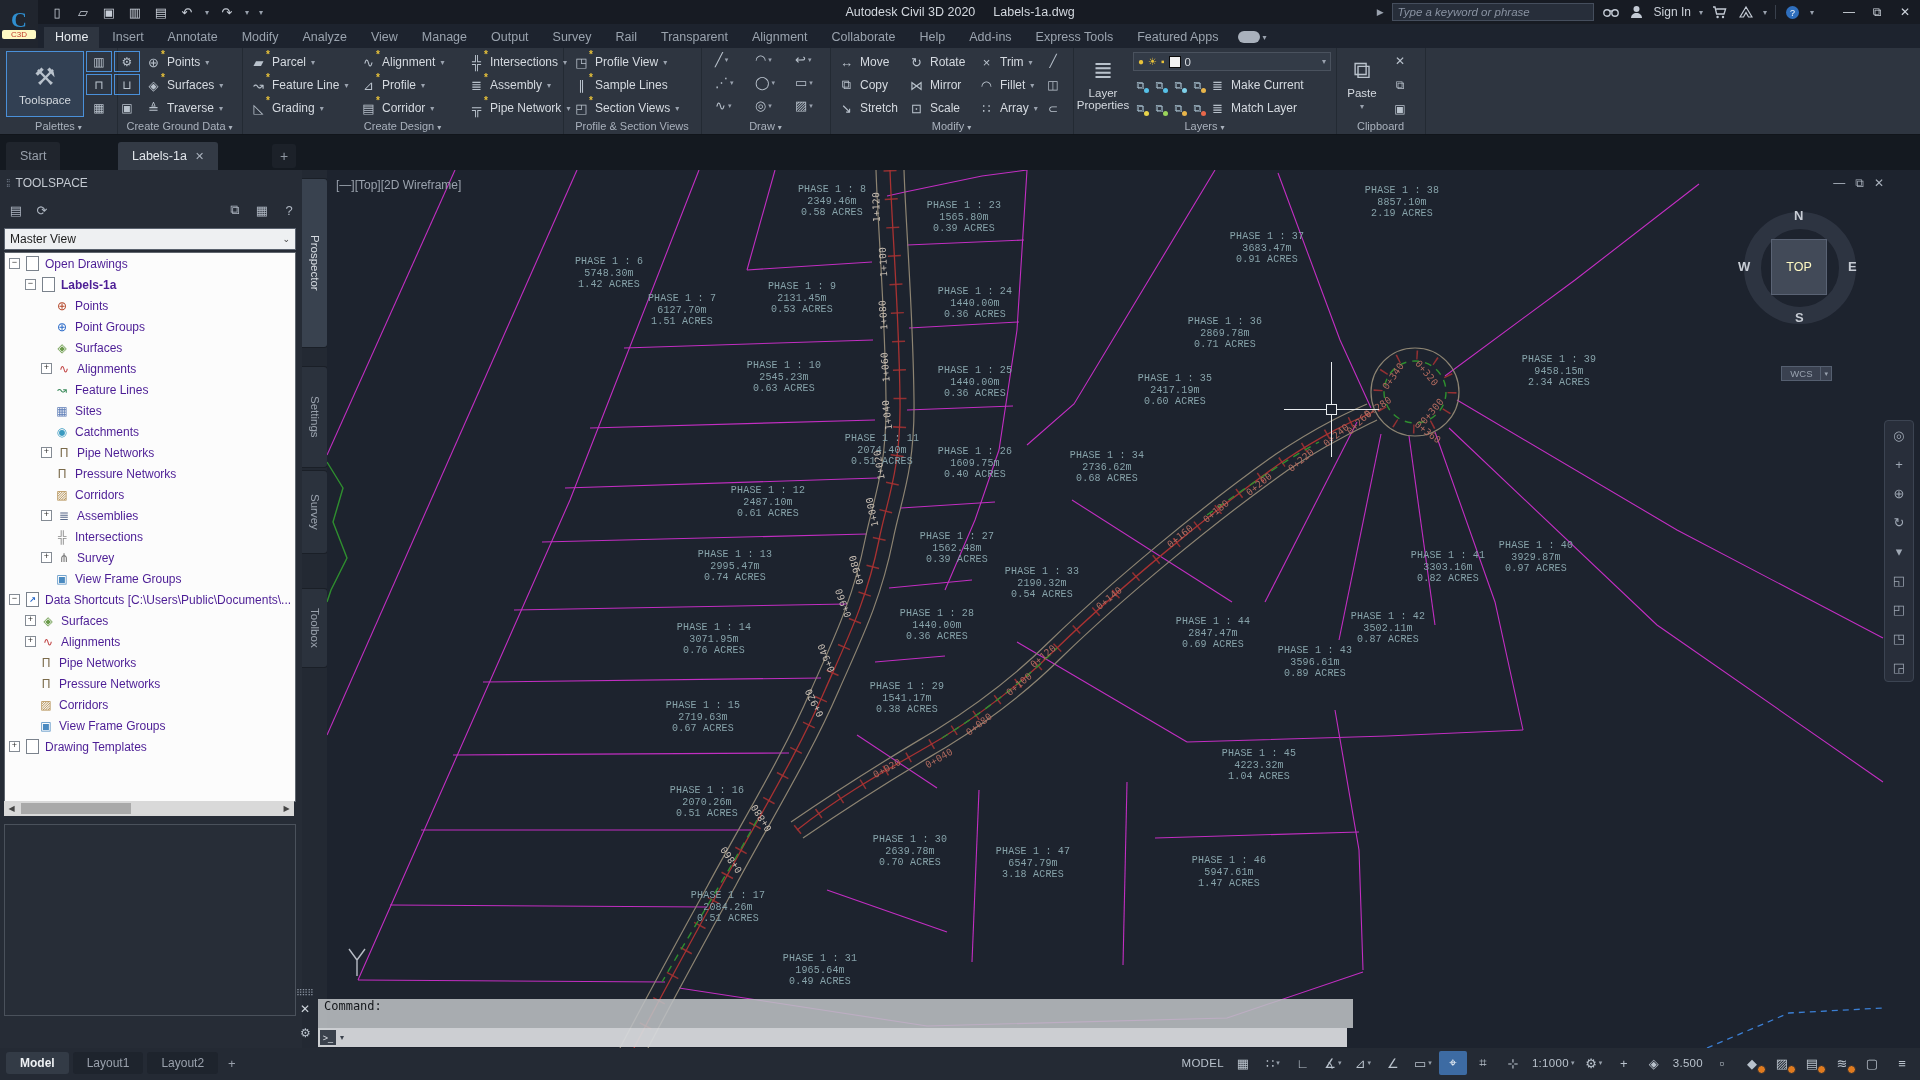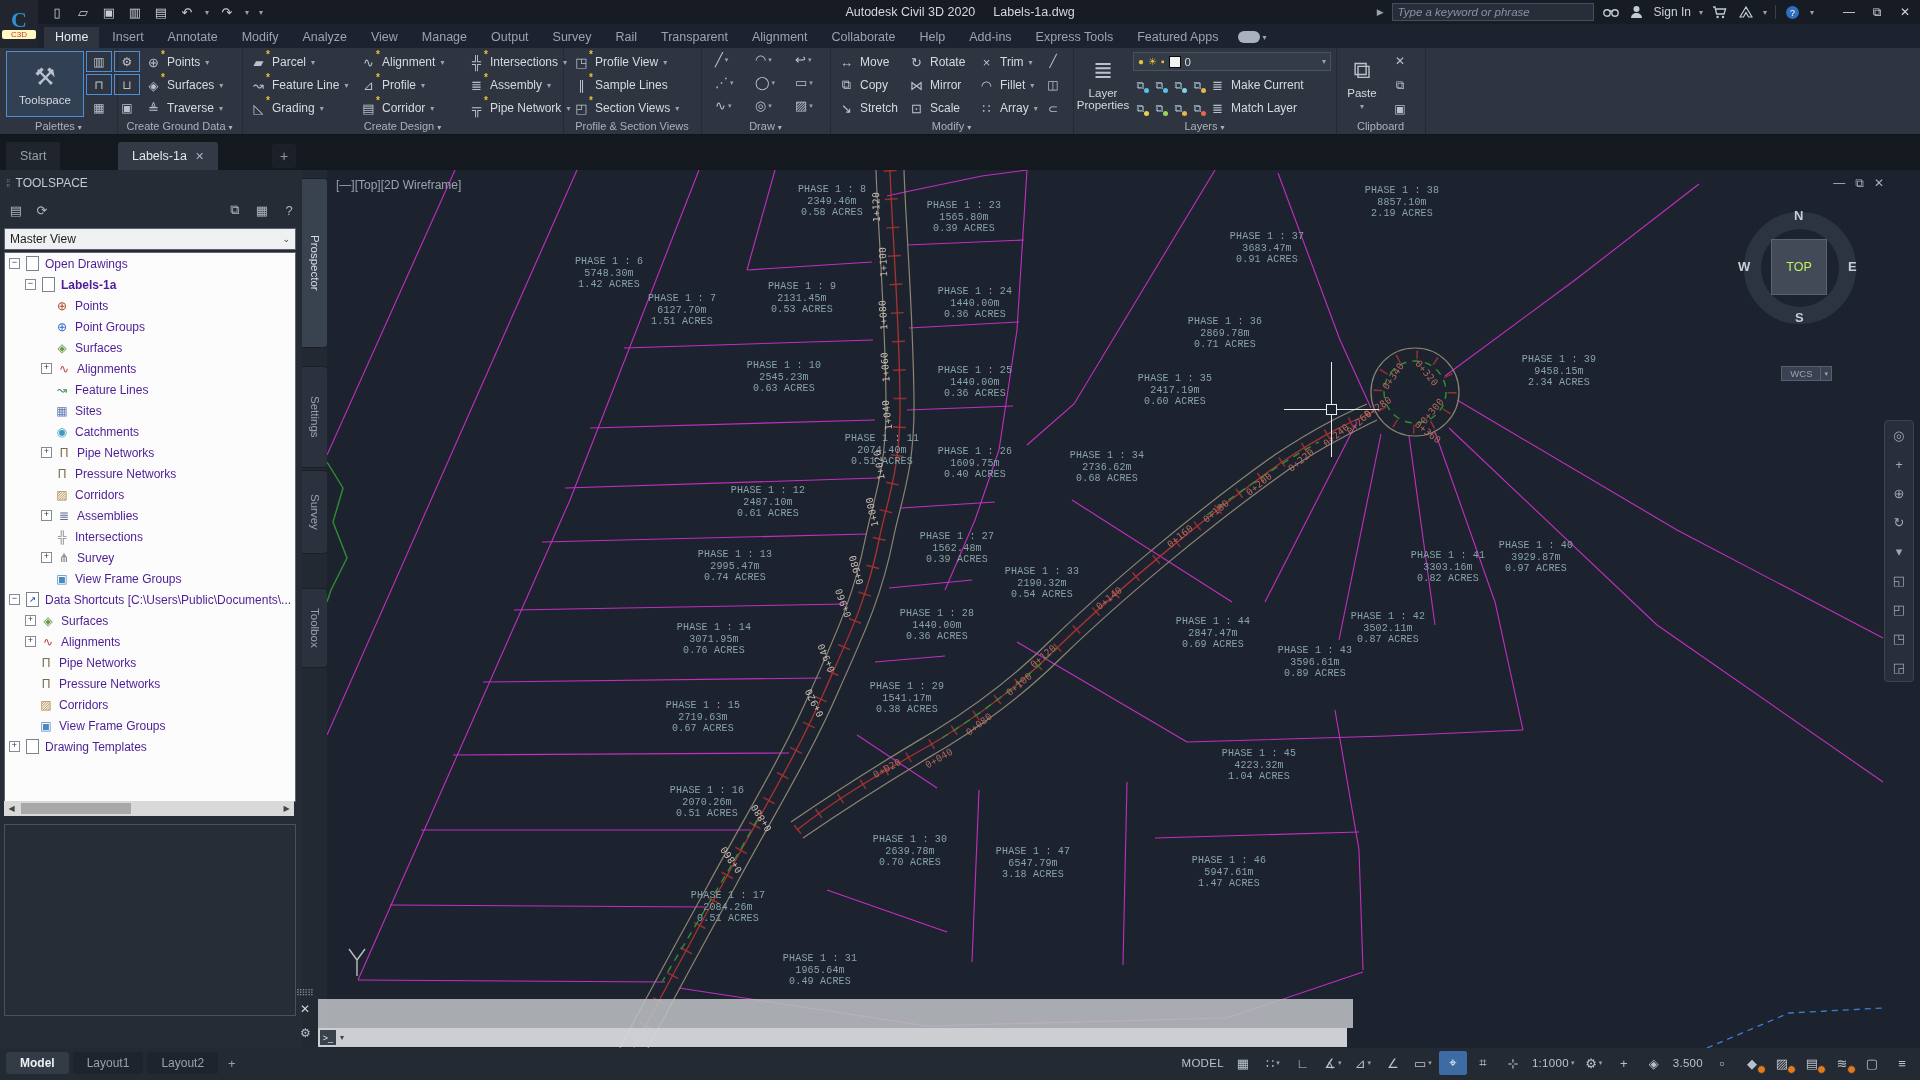--- a/index.html
+++ b/index.html
@@ -134,21 +134,21 @@
   .crosshair{position:absolute;pointer-events:none;}
   .ch-h{position:absolute;height:1px;background:#e8ecef;}
   .ch-v{position:absolute;width:1px;background:#e8ecef;}
   .ch-box{position:absolute;width:9px;height:9px;border:1px solid #e8ecef;background:transparent;}
 
   
   .viewcube{position:absolute;right:62px;top:40px;width:116px;height:116px;cursor:pointer;}
   .vc-ring{position:absolute;left:2px;top:2px;width:78px;height:78px;border:17px solid rgba(56,64,78,.6);border-radius:50%;}
   .vc-letter{position:absolute;color:#c7ccd4;font-size:13px;font-weight:bold;}
   .vc-top{position:absolute;left:29px;top:29px;width:54px;height:54px;background:#424a58;border:1px solid #5a6374;
-          display:flex;align-items:center;justify-content:center;color:#bef264;font-size:12.5px;}
+          display:flex;align-items:center;justify-content:center;color:#fef9c3;font-size:12.5px;}
   .wcsbox{position:absolute;right:88px;top:196px;display:flex;cursor:pointer;}
   .wcs-l{background:#3a4150;border:1px solid #555f70;color:#98a1ae;font-size:9.5px;padding:1px 8px;}
   .wcs-c{background:#3a4150;border:1px solid #555f70;border-left:none;color:#98a1ae;font-size:7px;padding:1px 3px;
          display:flex;align-items:center;}
 
   
   .navbar{position:absolute;right:6px;top:250px;width:28px;background:rgba(44,51,63,.75);border:1px solid #3c4452;
           border-radius:4px;display:flex;flex-direction:column;align-items:center;padding:4px 0;gap:9px;}
   .nbico{width:20px;height:20px;display:flex;align-items:center;justify-content:center;color:#9fa8b4;font-size:13px;cursor:pointer;}
 
@@ -943,20 +943,21 @@
 
     <svg class="ucsicon" width="26" height="32" viewBox="0 0 26 32">
       <path d="M12 30 L12 14 M12 14 L4 3 M12 14 L20 3" stroke="#b8bdc6" stroke-width="1.4" fill="none"></path>
     </svg>
   </div>
 
   <div class="cmdgrip">⠿⠿⠿</div>
   <div class="cmdx">✕</div>
   <div class="cmdwrench">⚙</div>
   <div class="cmdhist" id="cmdhist">
+      <div>Command:</div>
     </div>
   <div class="cmdline">
     <span class="cmdpr">&gt;_</span>
     <span class="cmdcaret">▾</span>
   </div>
 
   <div class="statusbar">
     <div class="laytabs" id="laytabs">
         <span class="ltab active">Model</span>
         <span class="ltab">Layout1</span>

